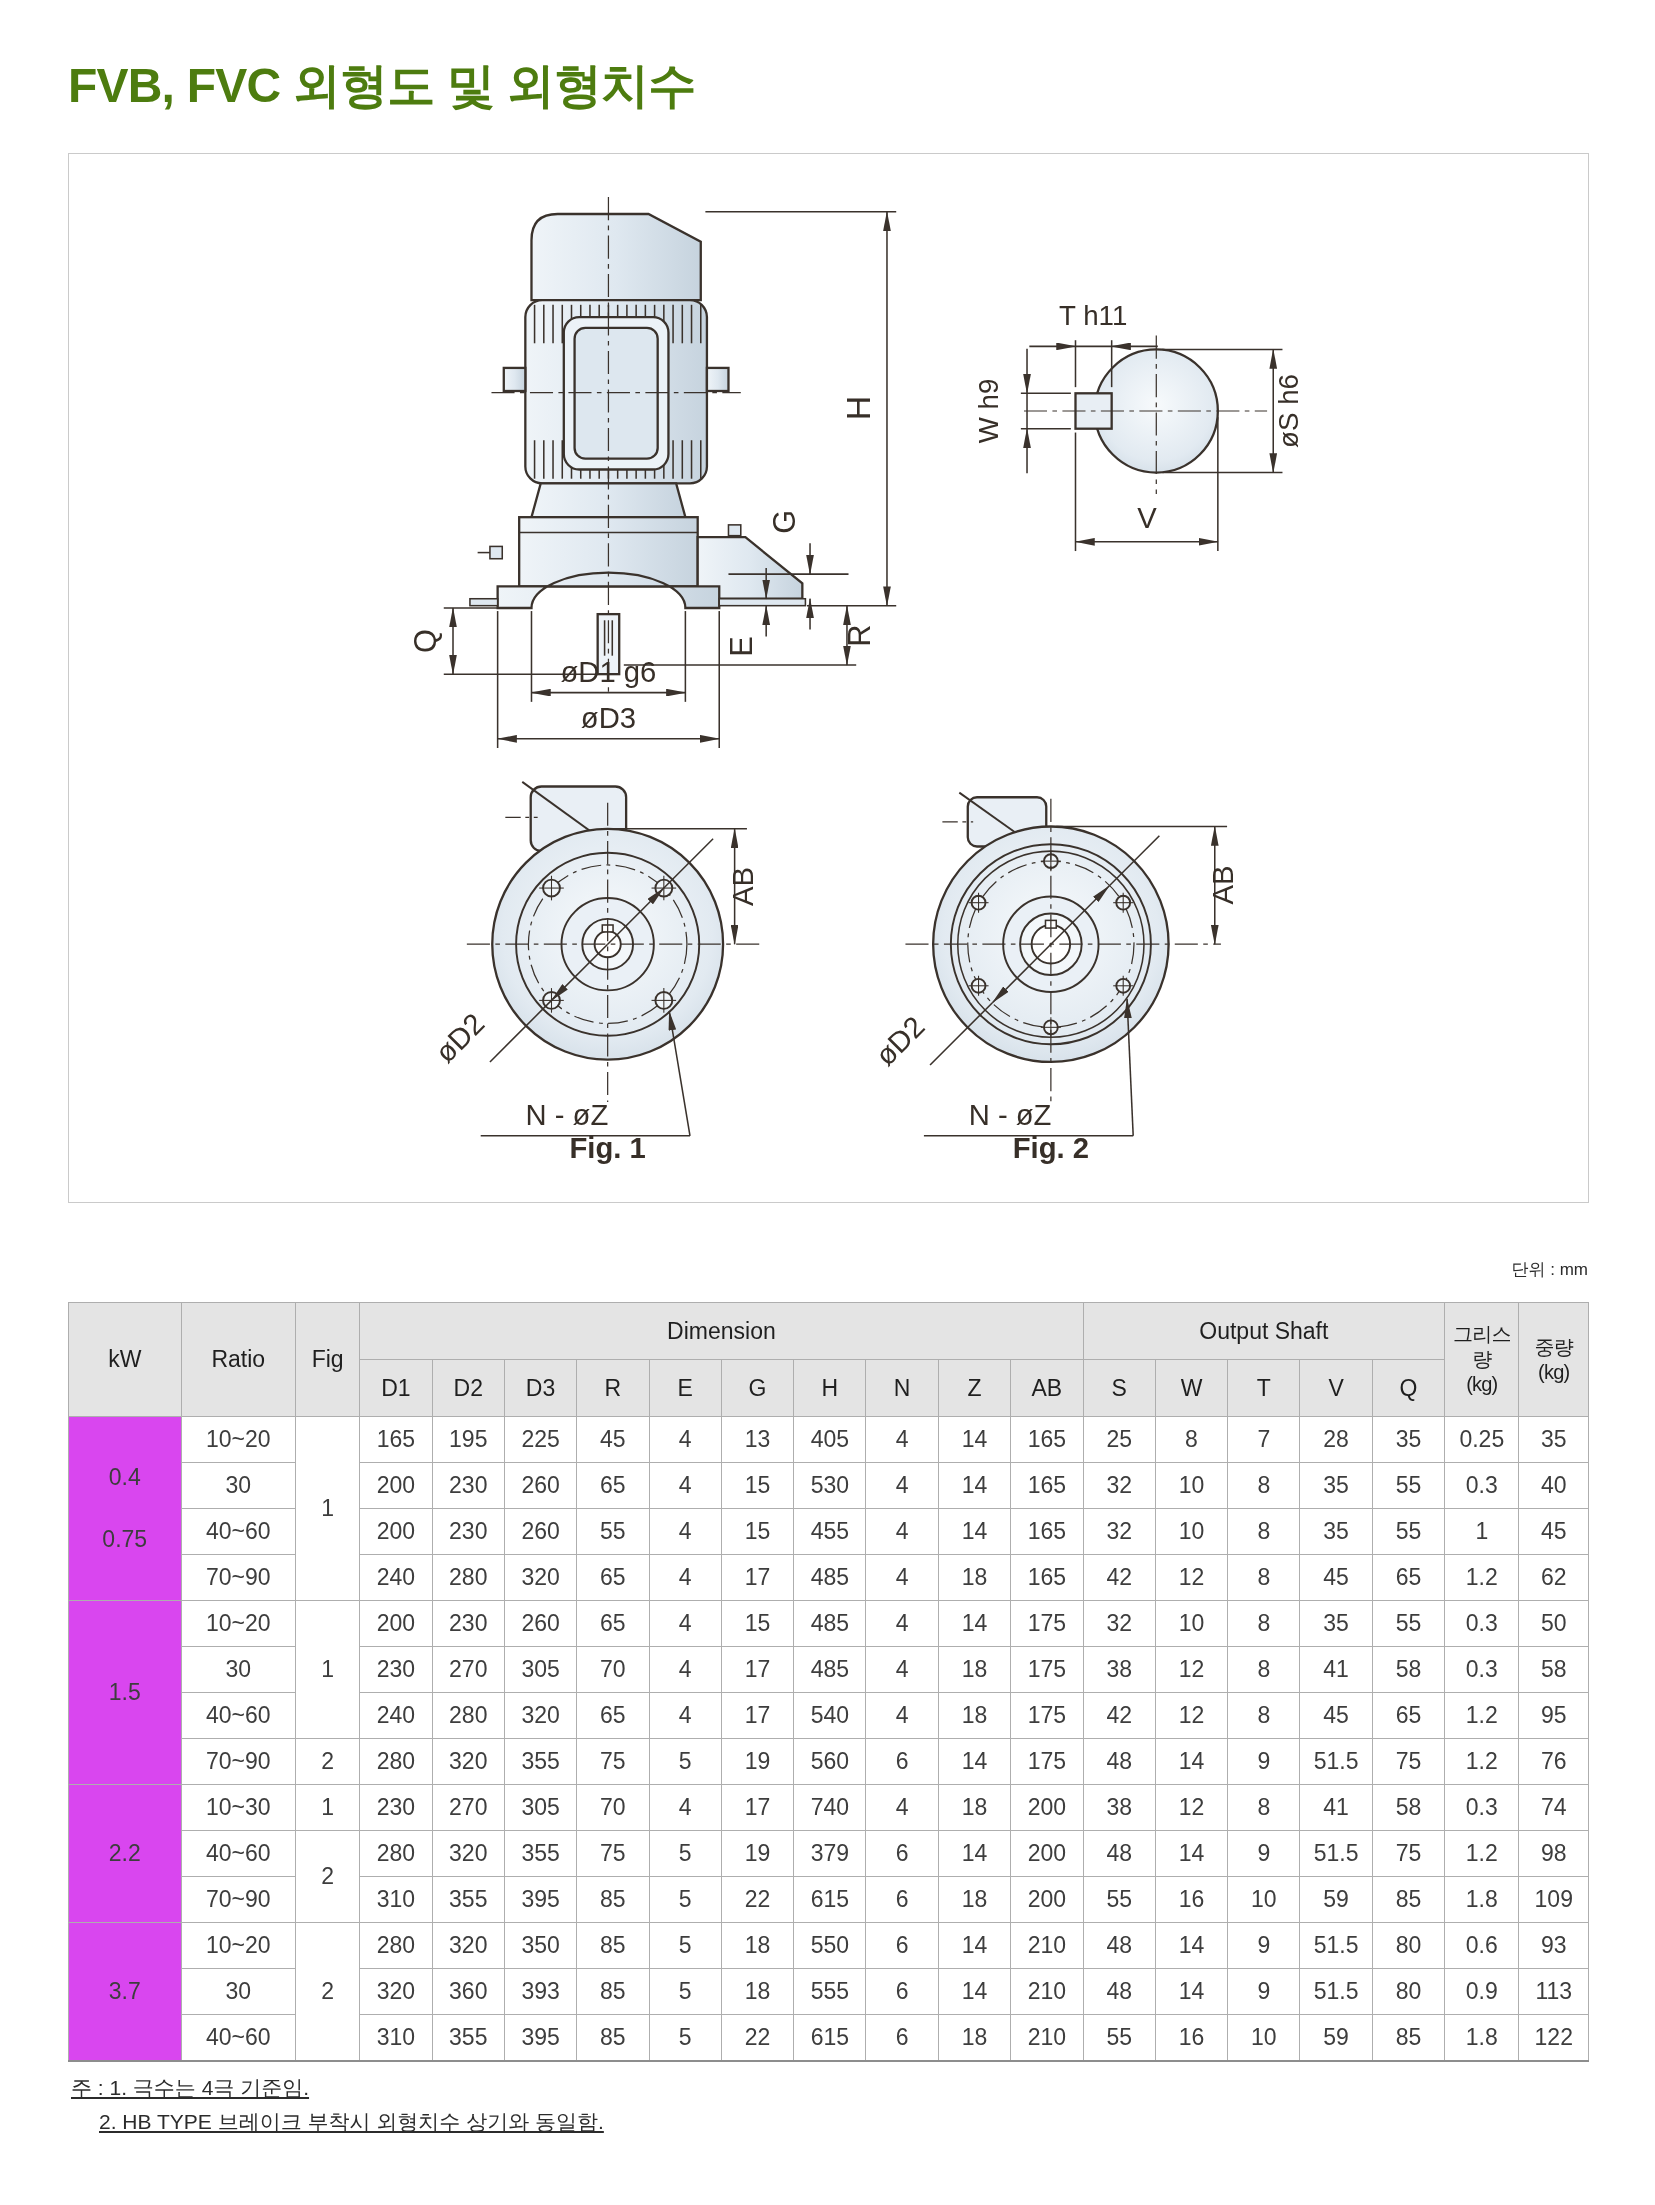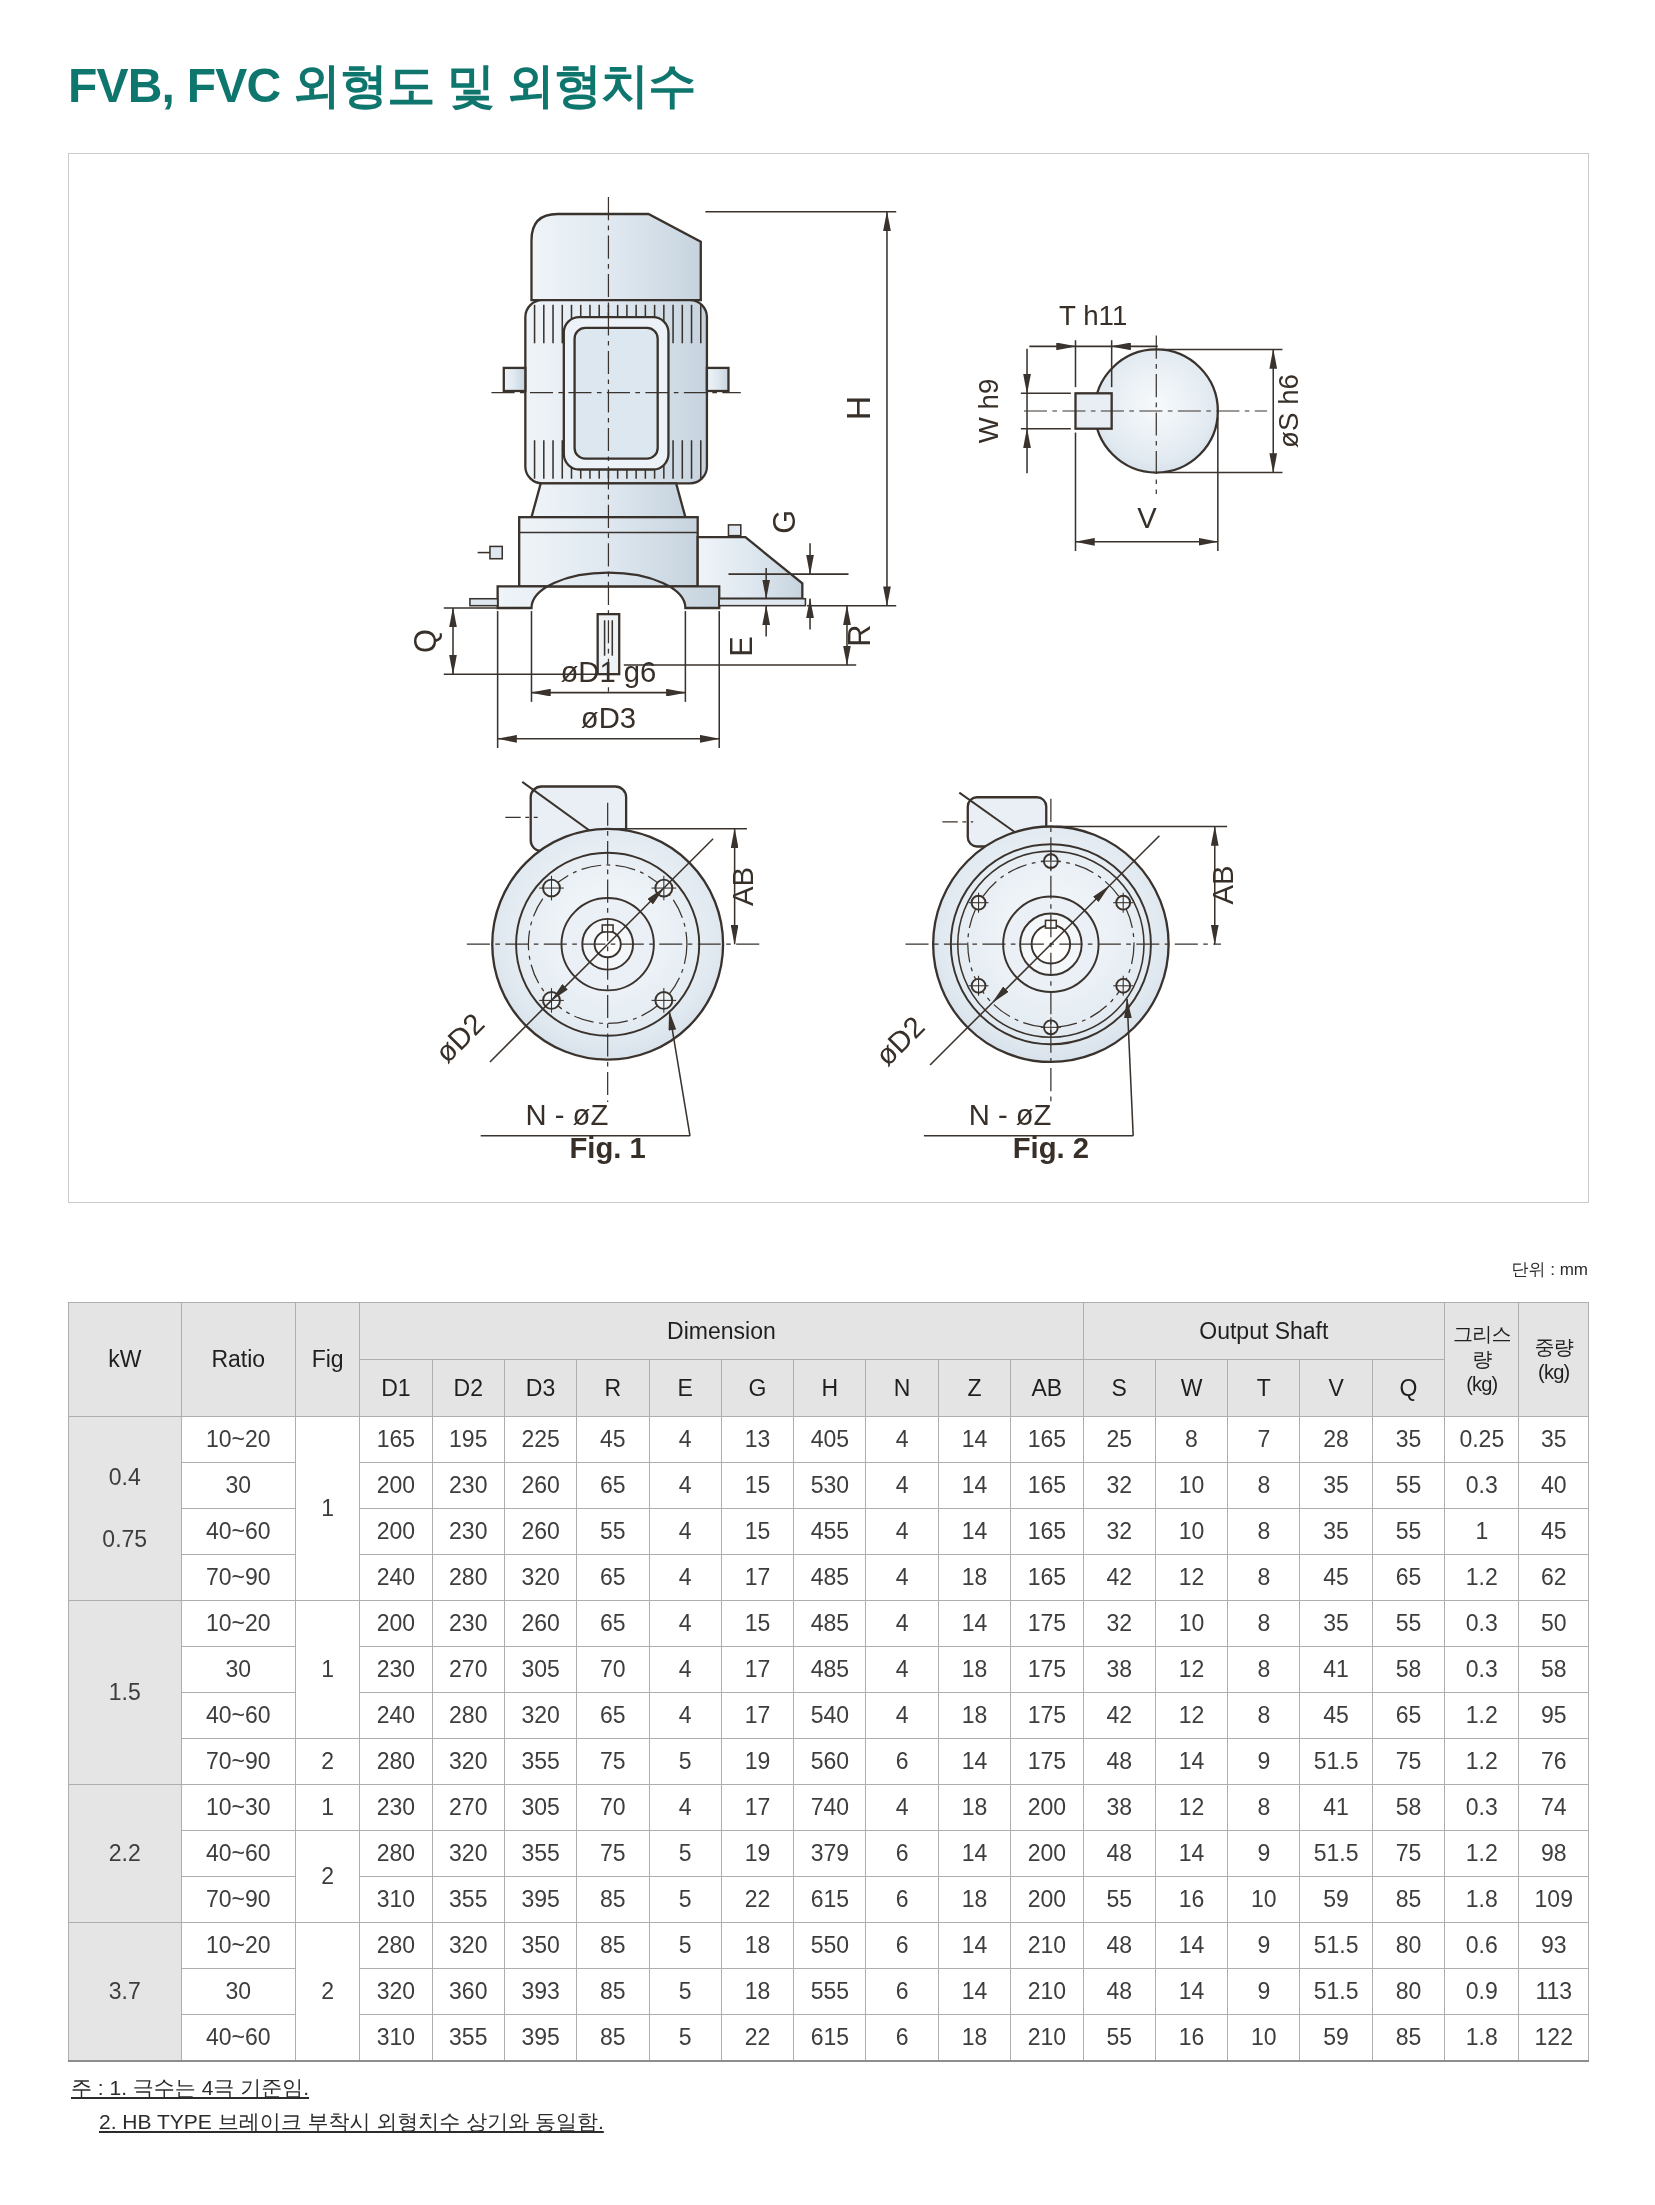--- a/index.html
+++ b/index.html
@@ -1,28 +1,28 @@
 <!DOCTYPE html>
 <html style="font-size:12.3px"><head>
 <meta charset="utf-8">
 <style>
   html,body{margin:0;padding:0;background:#ffffff;}
   body{width:1655px;height:2205px;position:relative;font-family:"Liberation Sans",sans-serif;}
-  .title{position:absolute;left:68px;top:21.6px;font-size:48px;font-weight:bold;color:#0f766e;letter-spacing:-0.8px;white-space:nowrap;}
+  .title{position:absolute;left:68px;top:21.6px;font-size:48px;font-weight:bold;color:#4d7c0f;letter-spacing:-0.8px;white-space:nowrap;}
   .panel{position:absolute;left:68px;top:153px;width:1521px;height:1050px;border:1.5px solid #cacaca;box-sizing:border-box;background:#fff;}
   .panel svg{width:100%;height:100%;display:block;}
   svg text{font-family:"Liberation Sans",sans-serif;fill:#372f28;}
   .unit{position:absolute;right:67px;top:1258px;font-size:17px;color:#2b2b2b;}
   table.spec{position:absolute;left:68px;top:1302px;width:1521px;border-collapse:collapse;table-layout:fixed;
     border-top:1.5px solid #7e7e7e;border-bottom:2.3px solid #8d8d8d;}
   table.spec th,table.spec td{border:0.8px solid #aeaeae;text-align:center;vertical-align:middle;padding:0;}
   table.spec thead th{background:#e4e4e4;font-weight:normal;font-size:23px;color:#1f1f1f;height:56px;}
   table.spec thead th.small{font-size:20px;letter-spacing:-0.8px;line-height:1.25;}
   table.spec tbody td{font-size:23px;color:#3d3d3d;height:45px;background:#fff;}
-  table.spec tbody td.kw{background:#e5e5e5;font-size:23px;}
+  table.spec tbody td.kw{background:#d946ef;font-size:23px;}
   table.spec tbody tr.gstart td{border-top:1.5px solid #7e7e7e;}
   .kw .kwline + .kwline{margin-top:35px;}
   .notes{position:absolute;left:71px;top:2071px;font-size:21px;color:#2b2b2b;line-height:1.6;}
   .notes p{margin:0;text-decoration:underline;}
   .notes p + p{margin-left:28px;}
 </style>
 </head>
 <body>
 
 <h1 class="title">FVB, FVC 외형도 및 외형치수</h1>

